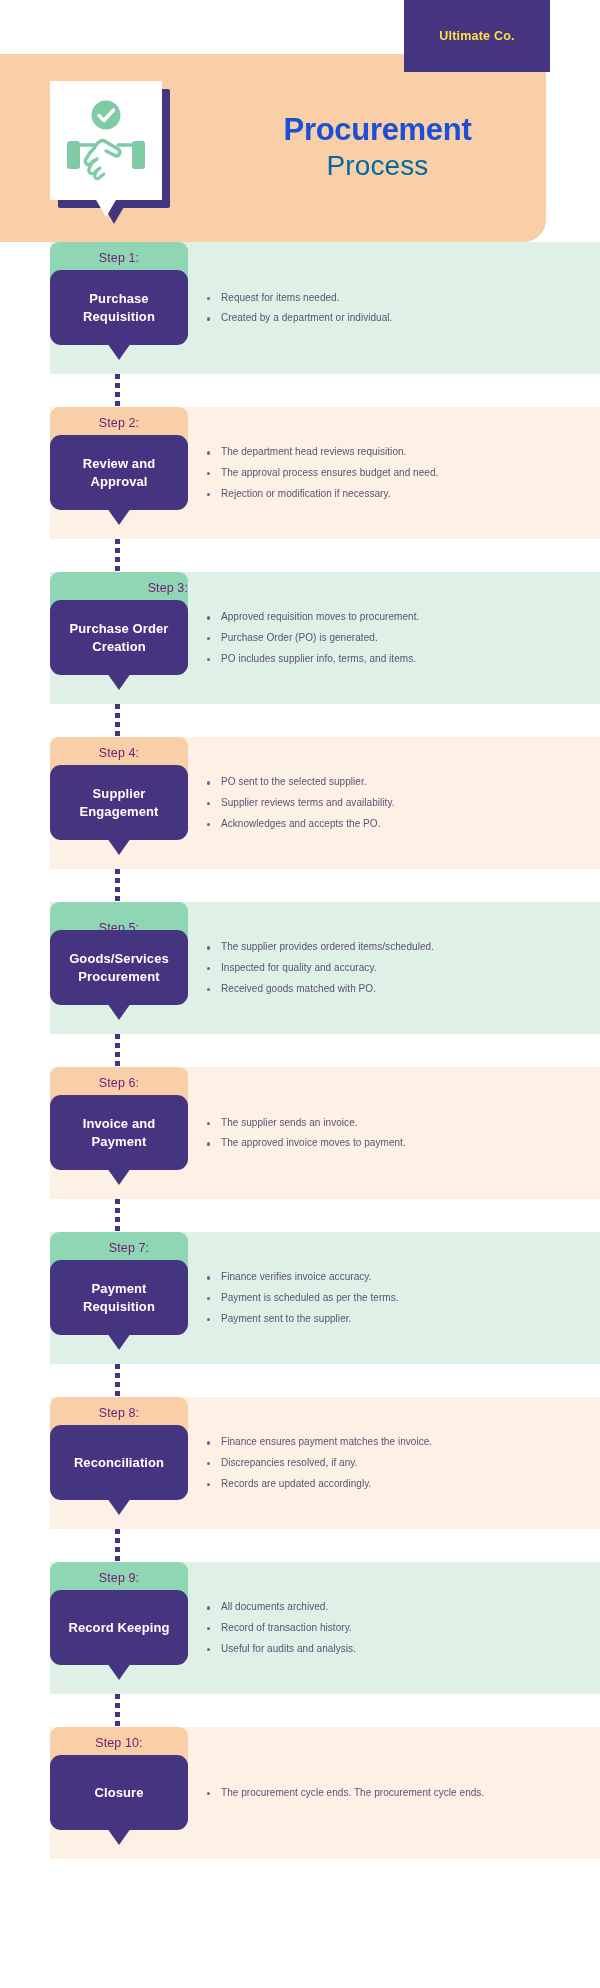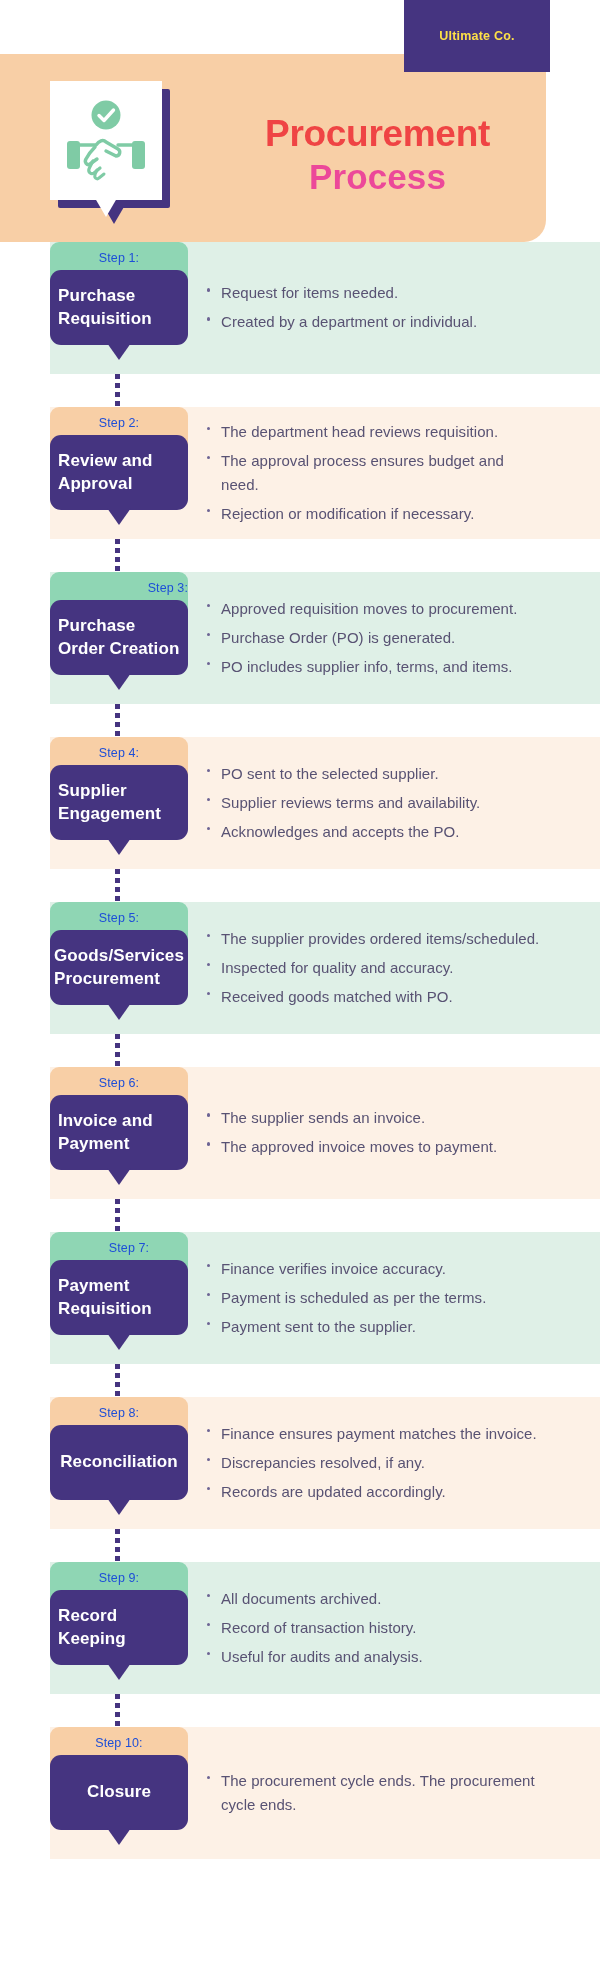--- a/index.html
+++ b/index.html
@@ -54,25 +54,25 @@
     border-right:14px solid transparent;
     border-top:24px solid #453480;
     z-index:-1;
   }
   .logo-icon { position:absolute; left:14px; top:14px; }
   .title-block {
     position:absolute; left:245px; top:112px; width:265px;
     text-align:center; z-index:3;
   }
   .title-main {
-    display:block; color:#ef4444; font-size:37px; font-weight:bold; line-height:1.18;
+    display:block; color:#1d4ed8; font-size:31px; font-weight:bold; line-height:1.18;
     letter-spacing:-.3px;
   }
   .title-sub {
-    display:block; color:#ec4899; font-size:35px; font-weight:700; line-height:1.22;
+    display:block; color:#0369a1; font-size:28px; font-weight:400; line-height:1.22;
     letter-spacing:.1px;
   }
 
   
   .steps { position:relative; width:600px; }
   .step {
     position:relative;
     width:600px;
     height:132px;
   }
@@ -84,52 +84,52 @@
     position:absolute; left:0; top:0; right:0; bottom:0;
   }
   .label-band {
     position:absolute; left:0; top:0;
     width:138px; height:42px;
     border-radius:9px 9px 0 0;
     display:flex; align-items:flex-start; justify-content:center;
     padding-top:9px; box-sizing:border-box;
   }
   .label-band span {
-    font-size:12.5px; color:#1d4ed8; font-weight:400; letter-spacing:.1px;
+    font-size:12.5px; color:#701a75; font-weight:400; letter-spacing:.1px;
   }
   .node {
     position:absolute; left:0; top:28px;
     width:138px; height:75px;
     background:#453480;
     border-radius:11px;
     display:flex; align-items:center; justify-content:center;
     z-index:3;
   }
   .node span {
-    color:#ffffff; font-size:17px; font-weight:bold; line-height:1.35;
-    text-align:left; letter-spacing:.1px; padding:0 8px;
+    color:#ffffff; font-size:13px; font-weight:bold; line-height:1.35;
+    text-align:center; letter-spacing:.1px; padding:0 8px;
   }
   .node-tail {
     position:absolute; left:57px; top:101px;
     width:0; height:0;
     border-left:12px solid transparent;
     border-right:12px solid transparent;
     border-top:17px solid #453480;
     z-index:3;
   }
   .bullets {
     position:absolute; left:155px; top:0;
     width:340px; height:132px;
     display:flex; flex-direction:column; justify-content:center;
     z-index:2;
   }
   .bullet {
     position:relative;
     padding-left:16px;
-    font-size:15px;
+    font-size:10px;
     color:#585273;
     line-height:1.62;
     margin:2.3px 0;
     letter-spacing:.05px;
   }
   .bullet::before {
     content:"";
     position:absolute; left:2px; top:7px;
     width:3.4px; height:3.4px; border-radius:50%;
     background:#6d6494;
@@ -259,21 +259,21 @@
           <div class="bullet">Acknowledges and accepts the PO.</div>
         </div>
       </div>
     </div>
     <div class="gap">
       <div class="connector"></div>
     </div>
     <div class="step">
       <div class="step-body">
         <div class="body-fill" style="background: rgb(223, 240, 231);"></div>
-        <div class="label-band" style="background: rgb(143, 214, 180);">
+        <div class="label-band" style="background: rgb(143, 214, 180); align-items: center;">
           <span>Step 5:</span>
         </div>
         <div class="node">
           <span>Goods/Services Procurement</span>
         </div>
         <div class="node-tail"></div>
         <div class="bullets">
           <div class="bullet">The supplier provides ordered items/scheduled.</div>
           <div class="bullet">Inspected for quality and accuracy.</div>
           <div class="bullet">Received goods matched with PO.</div>

